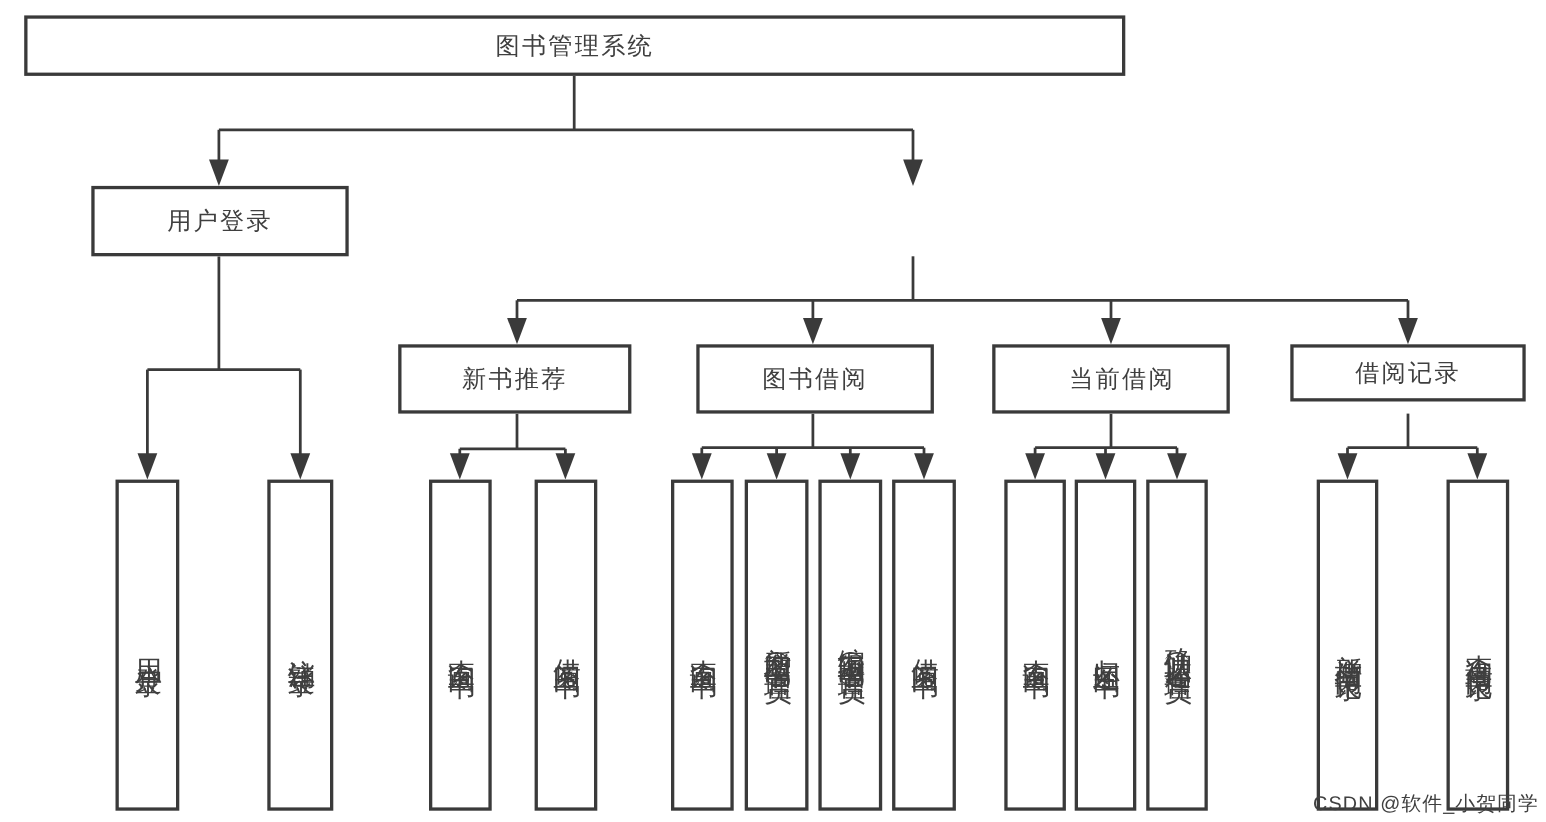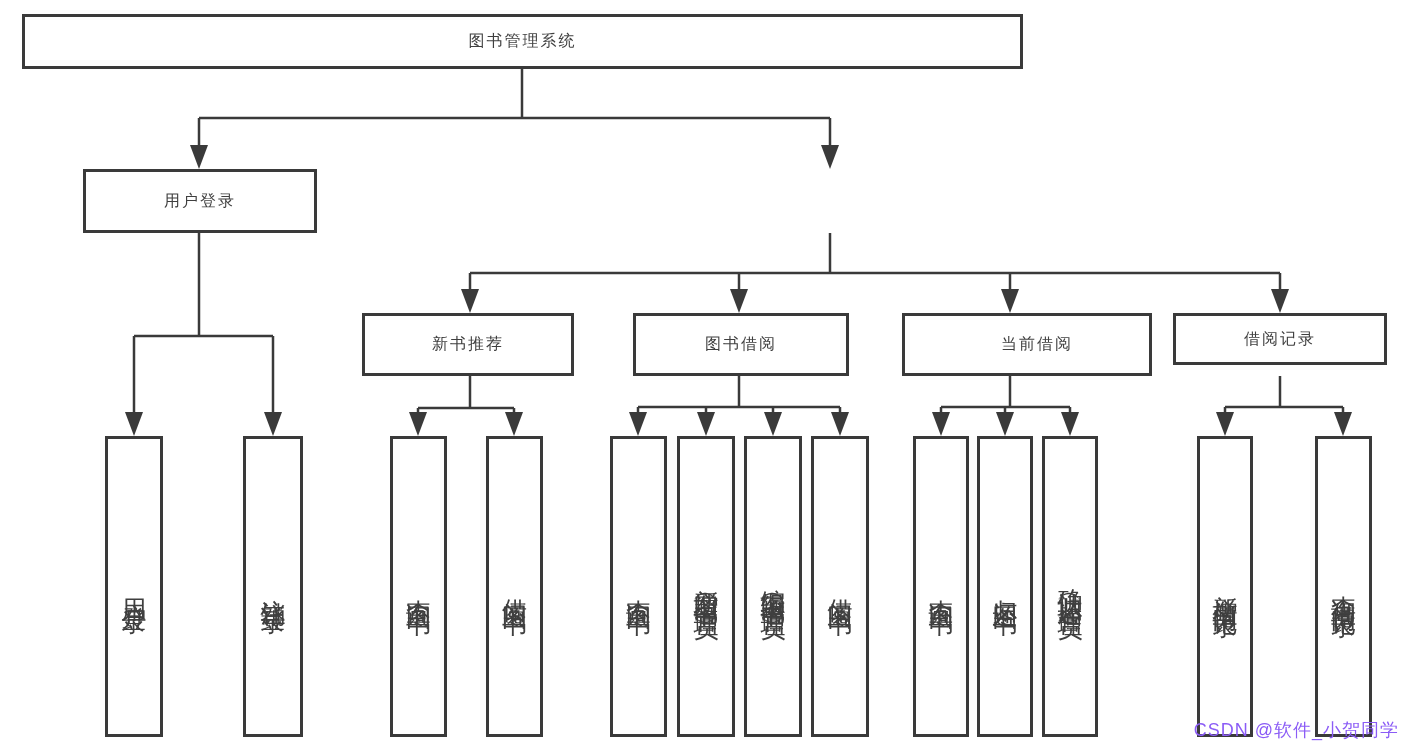--- a/index.html
+++ b/index.html
@@ -20,39 +20,39 @@
   .box {
     position: absolute;
     box-sizing: border-box;
     border: 3px solid #3a3a3a;
     background: #ffffff;
     display: flex;
     align-items: center;
     justify-content: center;
   }
   .h-label {
-    font-size: 16px;
+    font-size: 22px;
     letter-spacing: 2px;
     color: #3f3f3f;
     white-space: nowrap;
   }
   .v-label {
     writing-mode: vertical-rl;
     text-orientation: mixed;
     font-size: 25px;
     letter-spacing: 4px;
     color: #3f3f3f;
     line-height: 1;
   }
   .watermark {
     position: absolute;
     right: 6px;
     bottom: 5px;
     font-size: 18px;
-    color: #8b5cf6;
+    color: #404040;
     letter-spacing: 1px;
     white-space: nowrap;
   }
 </style>
 </head>
 <body>
 
 <div class="canvas">
 
   <svg class="connectors" xmlns="http://www.w3.org/2000/svg">
@@ -117,21 +117,21 @@
   <div class="box" style="left:83px; top:169px; width:234px; height:64px;">
     <span class="h-label">用户登录</span>
   </div>
 
   <div class="box" style="left:362px; top:313px; width:212px; height:63px;">
     <span class="h-label">新书推荐</span>
   </div>
   <div class="box" style="left:633px; top:313px; width:216px; height:63px;">
     <span class="h-label">图书借阅</span>
   </div>
-  <div class="box" style="left:902px; top:313px; width:250px; height:63px;padding-left:20px;">
+  <div class="box" style="left:902px; top:313px; width:216px; height:63px;padding-left:20px;">
     <span class="h-label">当前借阅</span>
   </div>
   <div class="box" style="left:1173px; top:313px; width:214px; height:52px;">
     <span class="h-label">借阅记录</span>
   </div>
 
   <div class="box" style="left:105px; top:436px; width:58px; height:301px;">
     <span class="v-label">用户登录</span>
   </div>
   <div class="box" style="left:243px; top:436px; width:60px; height:301px;">

